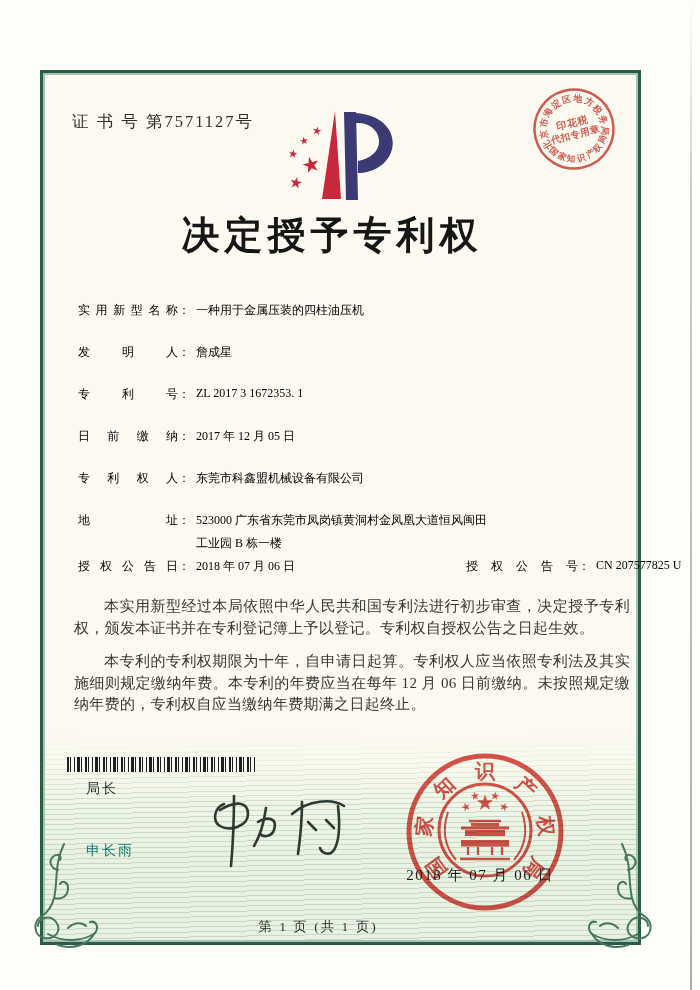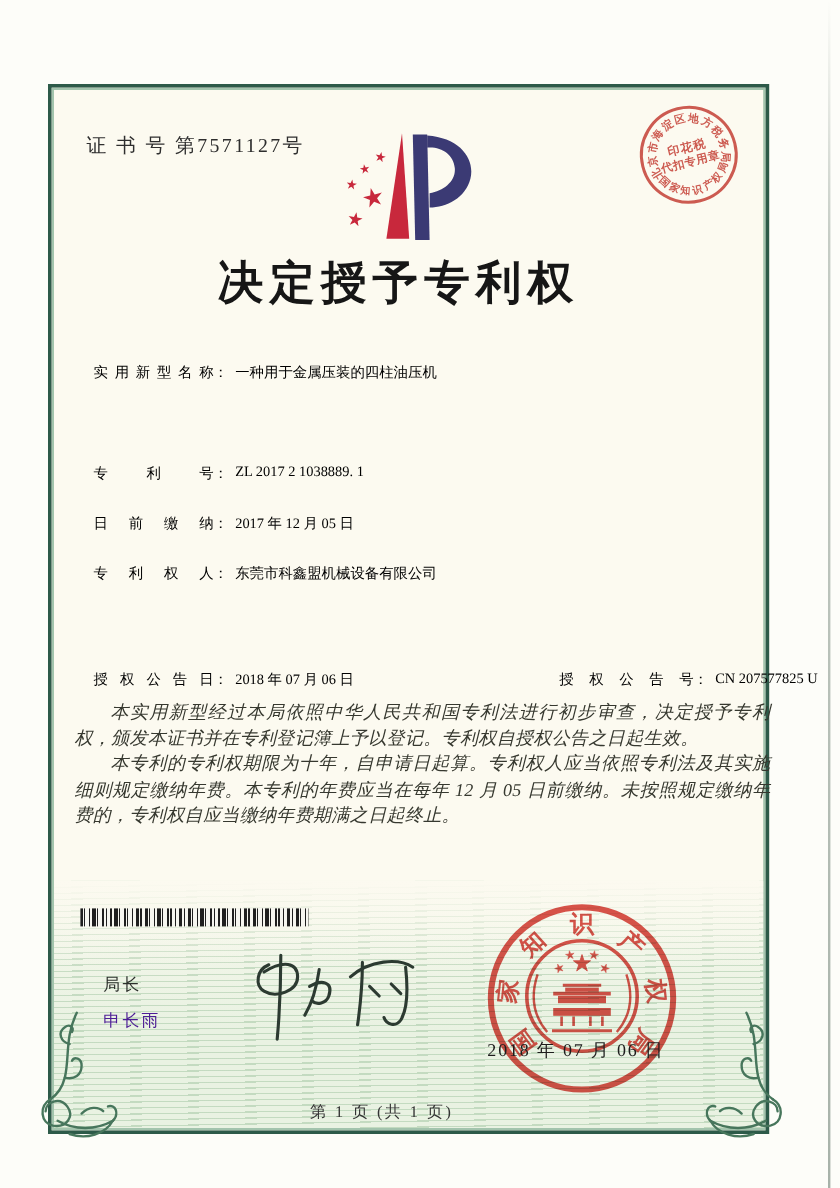--- a/index.html
+++ b/index.html
@@ -22,27 +22,27 @@
   .frow{position:absolute;left:78px;font-size:12px;color:#000000;white-space:nowrap;text-decoration:underline;}
   .flabel{display:inline-block;width:100px;text-align:justify;text-align-last:justify;vertical-align:top;}
   .fcolon{display:inline-block;width:18px;vertical-align:top;}
   .fval{display:inline-block;vertical-align:top;}
   .fval .vline{display:block;white-space:nowrap;}
   .fval .vline + .vline{margin-top:6px;}
   .fgroup2{position:absolute;left:388px;top:0;}
   .fgroup2 .flabel{width:112px;}
   .body{position:absolute;left:62px;top:584px;width:580px;font-size:15px;line-height:21.6px;
        color:#36382f;text-align:justify;letter-spacing:.3px;}
-  .body p{margin:0;text-indent:2em;font-style:italic;}
+  .body p{margin:12px;text-indent:2em;}
   .barcode{position:absolute;left:67px;top:757px;width:190px;height:15px;
        background:repeating-linear-gradient(90deg,#1f1f1f 0 2px,#f6f6f0 2px 3px,#1f1f1f 3px 4px,#f6f6f0 4px 7px,
        #1f1f1f 7px 8px,#f6f6f0 8px 10px,#1f1f1f 10px 13px,#f6f6f0 13px 14px,#1f1f1f 14px 15px,#f6f6f0 15px 18px);}
-  .signer-title{position:absolute;left:86px;top:812px;font-size:14px;color:#2b2f2b;
+  .signer-title{position:absolute;left:86px;top:780px;font-size:14px;color:#2b2f2b;
        font-family:Liberation Sans, sans-serif;letter-spacing:2px;}
-  .signer-name{position:absolute;left:86px;top:842px;font-size:14px;color:#4c1d95;
+  .signer-name{position:absolute;left:86px;top:842px;font-size:14px;color:#0f766e;
        font-family:"Liberation Sans","DejaVu Sans",sans-serif;letter-spacing:2px;}
   .signature{position:absolute;left:190px;top:792px;width:170px;height:85px;}
   .seal{position:absolute;left:405px;top:752px;width:160px;height:160px;
        opacity:.92;mix-blend-mode:multiply;}
   .emblem{position:absolute;left:30px;top:28px;width:100px;height:100px;}
   .seal-date{position:absolute;left:480px;top:866px;transform:translateX(-50%);
        font-size:15px;color:#1d1d1d;letter-spacing:1.5px;white-space:nowrap;z-index:6;}
   .tax-stamp{position:absolute;left:532px;top:87px;width:84px;height:84px;
        transform:rotate(-14deg);opacity:.88;mix-blend-mode:multiply;}
   .ts-line{position:absolute;left:0;right:0;text-align:center;color:#c9463e;font-weight:700;white-space:nowrap;}
@@ -80,39 +80,45 @@
       <use href="#star-a" transform="translate(31,58) scale(0.85) rotate(-14)" fill="#c8283c"></use>
       <use href="#star-a" transform="translate(16,76) scale(0.62) rotate(10)" fill="#c8283c"></use>
     </svg>
   </div>
 
   <div class="title">决定授予专利权</div>
 
   <div class="frow" style="top:302px">
     <span class="flabel">实用新型名称</span><span class="fcolon">：</span><span class="fval">一种用于金属压装的四柱油压机</span>
   </div>
+  <div class="frow" style="top:344px">
+    <span class="flabel">发明人</span><span class="fcolon">：</span><span class="fval">詹成星</span>
+  </div>
   <div class="frow" style="top:386px">
-    <span class="flabel">专利号</span><span class="fcolon">：</span><span class="fval">ZL 2017 2 1038889. 1</span>
+    <span class="flabel">专利号</span><span class="fcolon">：</span><span class="fval">ZL 2017 3 1672353. 1</span>
   </div>
   <div class="frow" style="top:428px">
     <span class="flabel">日前缴纳</span><span class="fcolon">：</span><span class="fval">2017 年 12 月 05 日</span>
   </div>
   <div class="frow" style="top:470px">
     <span class="flabel">专利权人</span><span class="fcolon">：</span><span class="fval">东莞市科鑫盟机械设备有限公司</span>
+  </div>
+  <div class="frow" style="top:512px">
+    <span class="flabel">地址</span><span class="fcolon">：</span><span class="fval"><span class="vline">523000 广东省东莞市凤岗镇黄洞村金凤凰大道恒风闽田</span><span class="vline">工业园 B 栋一楼</span></span>
   </div>
   <div class="frow" style="top:558px">
     <span class="flabel">授权公告日</span><span class="fcolon">：</span><span class="fval">2018 年 07 月 06 日</span>
     <span class="fgroup2">
       <span class="flabel">授权公告号</span><span class="fcolon">：</span><span class="fval">CN 207577825 U</span>
     </span>
   </div>
 
   <div class="body">
     <p>本实用新型经过本局依照中华人民共和国专利法进行初步审查，决定授予专利权，颁发本证书并在专利登记簿上予以登记。专利权自授权公告之日起生效。</p>
-    <p>本专利的专利权期限为十年，自申请日起算。专利权人应当依照专利法及其实施细则规定缴纳年费。本专利的年费应当在每年 12 月 05 日前缴纳。未按照规定缴纳年费的，专利权自应当缴纳年费期满之日起终止。</p>
+    <p>本专利的专利权期限为十年，自申请日起算。专利权人应当依照专利法及其实施细则规定缴纳年费。本专利的年费应当在每年 12 月 06 日前缴纳。未按照规定缴纳年费的，专利权自应当缴纳年费期满之日起终止。</p>
   </div>
 
   <div class="barcode"></div>
 
   <div class="signer-title">局长</div>
   <div class="signer-name">申长雨</div>
   <div class="signature">
     <svg viewBox="0 0 170 85" width="170" height="85">
       <g fill="none" stroke="#2c3a31" stroke-width="2.6" stroke-linecap="round" stroke-linejoin="round">
         <path d="M30,18 C46,8 58,10 58,22 C58,34 40,40 30,34 C22,29 24,16 34,12"></path>

